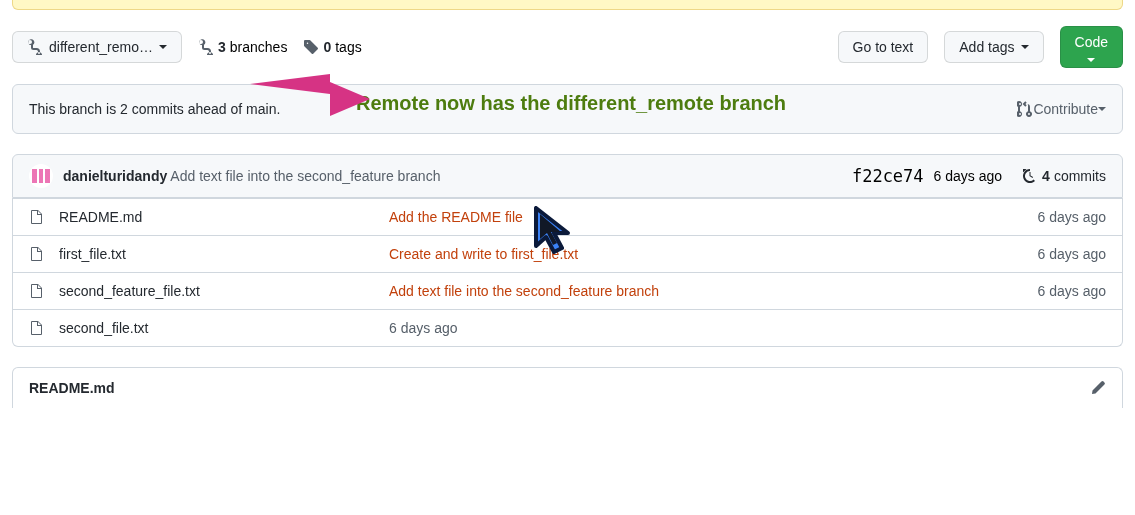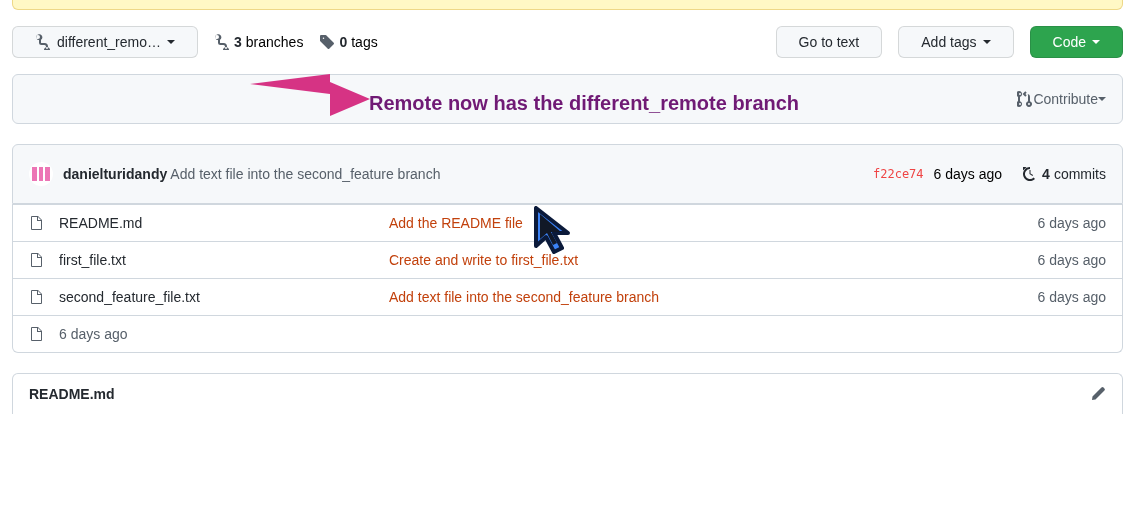--- a/index.html
+++ b/index.html
@@ -24,35 +24,36 @@
   .toprow {
     display: flex;
     align-items: center;
     gap: 16px;
     margin-bottom: 16px;
   }
   .btn {
     display: inline-flex;
     align-items: center;
     gap: 6px;
-    padding: 5px 22px;
+    padding: 5px 14px;
     font-size: 14px;
     font-weight: 500;
     line-height: 20px;
     background: #f6f8fa;
     border: 1px solid rgba(27,31,36,.15);
     border-radius: 6px;
     color: #24292f;
     cursor: pointer;
     white-space: nowrap;
   }
   .btn-primary {
     background: #2da44e;
     color: #fff;
     border-color: rgba(27,31,36,.15);
+    flex-direction: column;
   }
   .branch-btn { max-width: 200px; font-weight: 500; }
   .branch-btn .name { overflow: hidden; text-overflow: ellipsis; }
   .link-plain {
     display: inline-flex;
     align-items: center;
     gap: 4px;
     color: #24292f;
     text-decoration: none;
   }
@@ -62,23 +63,23 @@
   .caret {
     display: inline-block;
     width: 0; height: 0;
     border-left: 4px solid transparent;
     border-right: 4px solid transparent;
     border-top: 4px solid currentColor;
     vertical-align: middle;
   }
   .annotation {
     position: absolute;
-    left: 369px;
+    left: 356px;
     top: 65px;
-    color: #701a75;
+    color: #4d7c0f;
     font-weight: 700;
     font-size: 20px;
     line-height: 1.2;
     pointer-events: none;
   }
   .arrow {
     position: absolute;
     left: 250px;
     top: 48px;
     pointer-events: none;
@@ -101,21 +102,21 @@
   .contribute-btn {
     display: inline-flex;
     align-items: center;
     color: #57606a;
     cursor: pointer;
   }
   .commit-box {
     display: flex;
     align-items: center;
     gap: 10px;
-    padding: 17px 16px;
+    padding: 9px 16px;
     background: #f6f8fa;
     border: 1px solid #d0d7de;
     border-radius: 6px 6px 0 0;
   }
   .avatar {
     width: 24px;
     height: 24px;
     border-radius: 50%;
     background: #fff;
     display: flex;
@@ -125,22 +126,22 @@
   .avatar-inner {
     width: 18px;
     height: 14px;
     background: linear-gradient(90deg, #e95da8 0 30%, #fff 30% 40%, #e95da8 40% 60%, #fff 60% 70%, #e95da8 70%);
     opacity: .85;
   }
   .author { font-weight: 600; }
   .commit-msg { color: #57606a; }
   .hash {
     font-family: ui-monospace, SFMono-Regular, Menlo, monospace;
-    font-size: 12px;
-    color: #ef4444;
+    font-size: 17px;
+    color: #000000;
   }
   .files {
     border: 1px solid #d0d7de;
     border-top: none;
     border-radius: 0 0 6px 6px;
   }
   .file-row {
     display: flex;
     align-items: center;
     padding: 10px 16px;
@@ -204,20 +205,21 @@
       <span>Add tags</span>
       <span class="caret"></span>
     </button>
     <button class="btn btn-primary">
       <span>Code</span>
       <span class="caret"></span>
     </button>
   </div>
 
   <div class="status-box">
+    <span>This branch is 2 commits ahead of main.</span>
     <div class="spacer"></div>
     <span class="contribute-btn">
       <svg width="16" height="16" viewBox="0 0 16 16">
           <path fill="#57606a" d="M4 3a1 1 0 1 1-2 0 1 1 0 0 1 2 0ZM3 5.83a3 3 0 1 0-2 0v4.34a3 3 0 1 0 2 0ZM3 14a1 1 0 1 1 0-2 1 1 0 0 1 0 2ZM13 12.17V6a3 3 0 0 0-3-3H8.4l1.3-1.3L8.3.3 5.6 3l2.7 2.7 1.4-1.4L8.4 3H10a1 1 0 0 1 1 1v6.17a3 3 0 1 0 2 0ZM12 14a1 1 0 1 1 0-2 1 1 0 0 1 0 2Z"></path>
         </svg>
       <span>Contribute</span>
       <span class="caret"></span>
     </span>
   </div>
 
@@ -271,20 +273,21 @@
         <span class="file-name">second_feature_file.txt</span>
         <span class="file-msg">Add text file into the second_feature branch</span>
         <span class="file-time">6 days ago</span>
       </div>
       <div class="file-row">
         <span class="icon">
           <svg width="16" height="16" viewBox="0 0 16 16">
             <path fill="#57606a" d="M3 1h6l4 4v9a1 1 0 0 1-1 1H3a1 1 0 0 1-1-1V2a1 1 0 0 1 1-1Zm6 1v3h3M3 2v12h9V6H8V2H3Z"></path>
           </svg>
         </span>
+        <span class="file-name">second_file.txt</span>
         <span class="file-time">6 days ago</span>
       </div>
     </div>
 
   <div class="readme-box">
     <span>README.md</span>
     <div class="spacer"></div>
     <span class="pencil">
       <svg width="16" height="16" viewBox="0 0 16 16">
           <path fill="#57606a" d="M11.44 1.56a1.5 1.5 0 0 1 2.12 0l.88.88a1.5 1.5 0 0 1 0 2.12L5.5 13.5 2 14l.5-3.5 8.94-8.94Z"></path>

